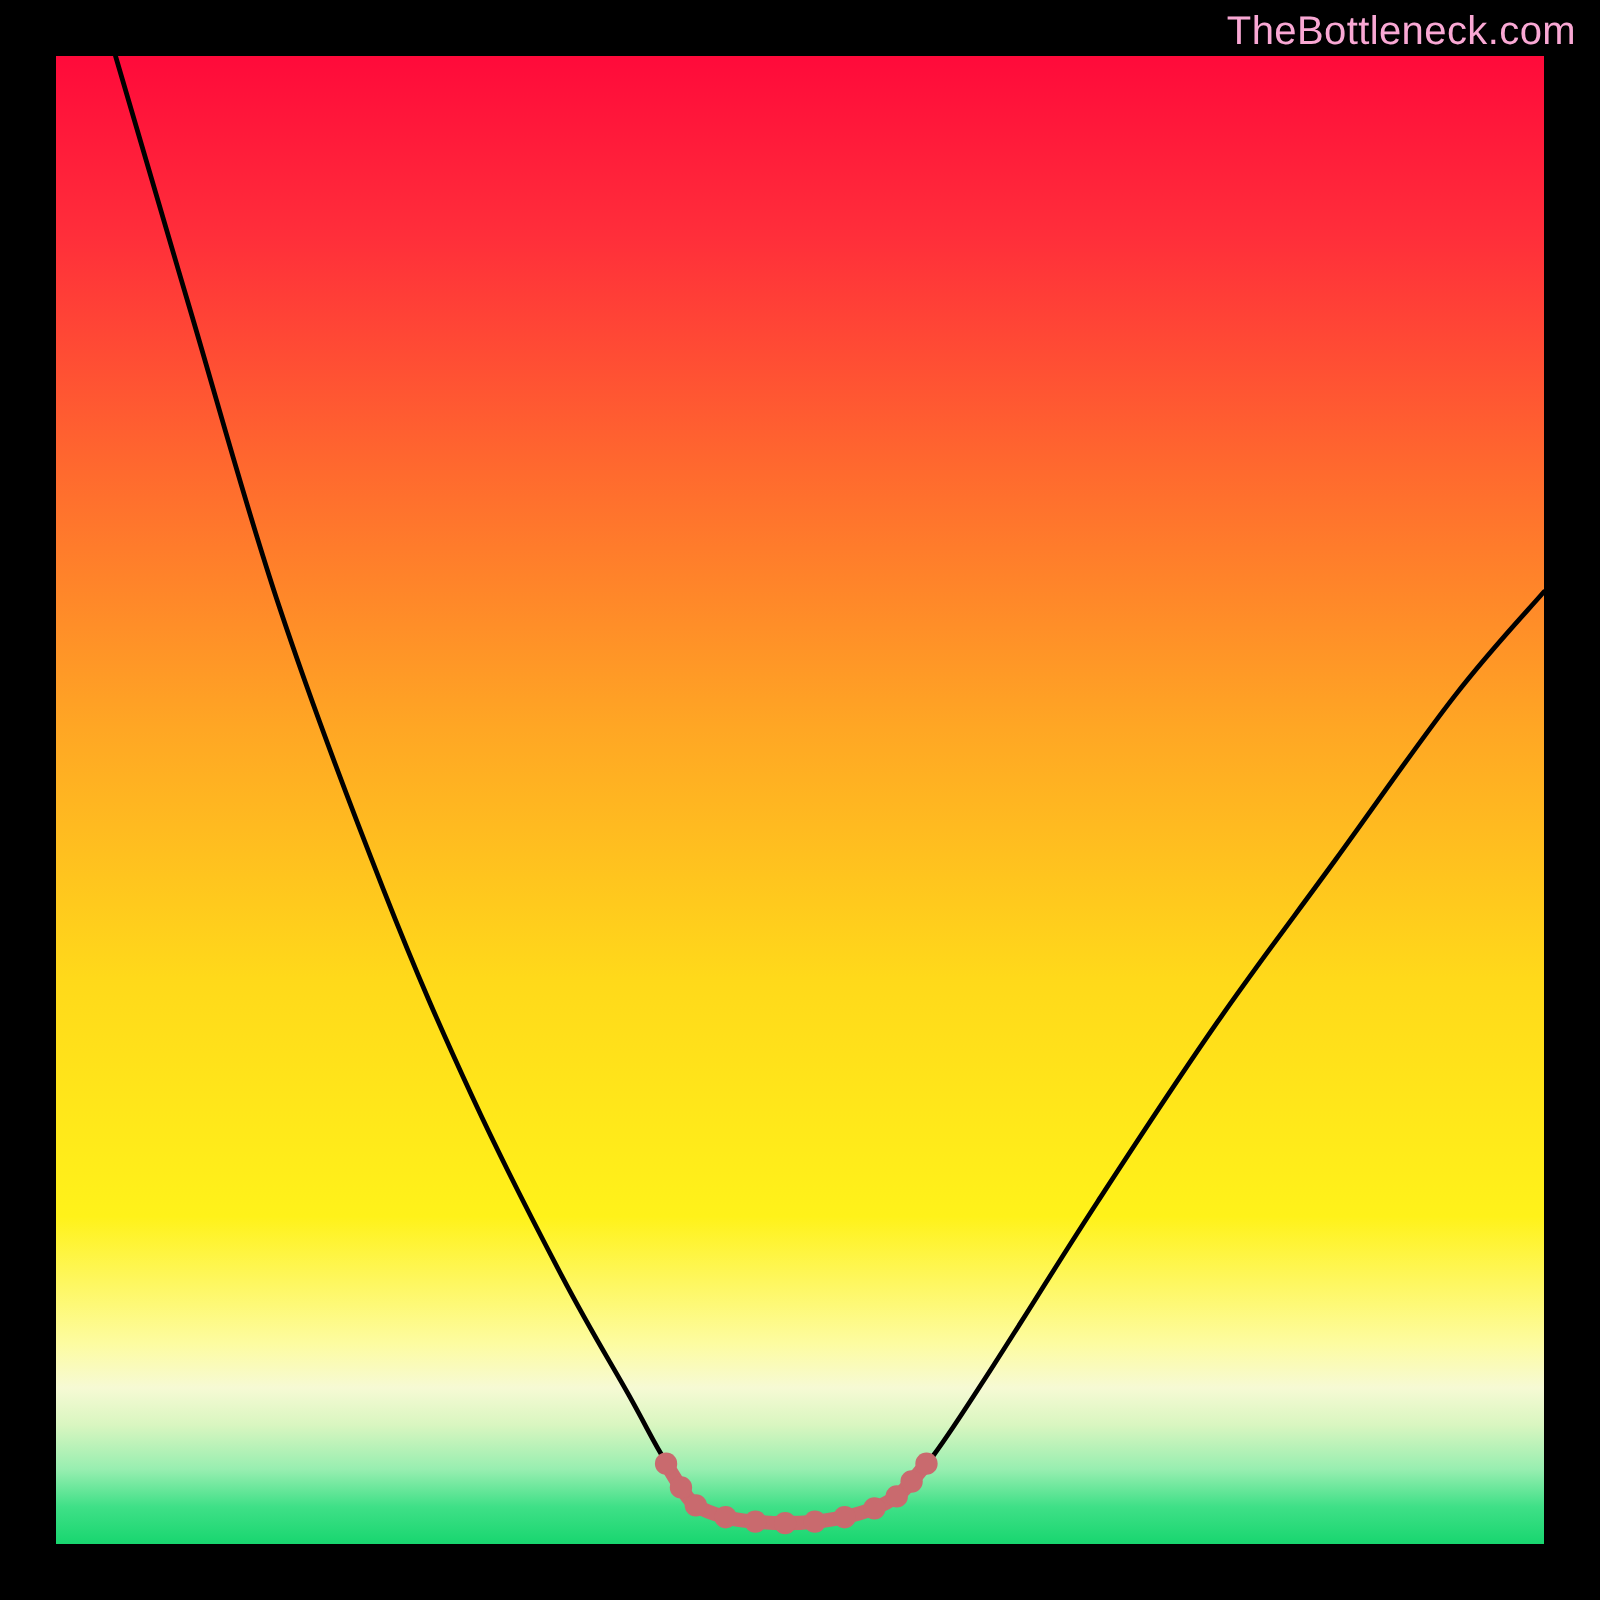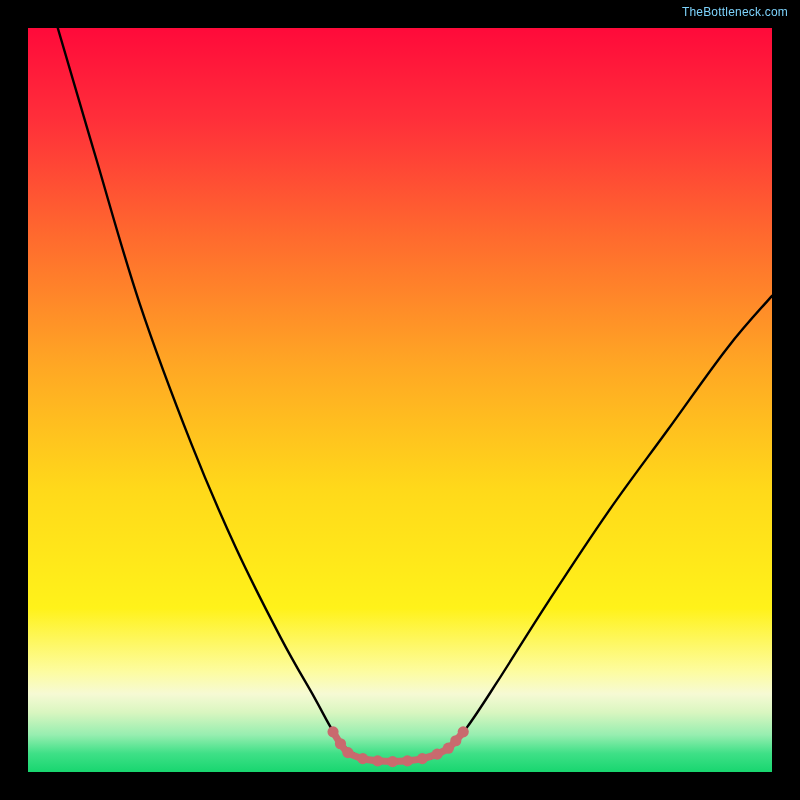--- a/index.html
+++ b/index.html
@@ -32,22 +32,22 @@
     position: absolute;
     inset: 0;
     width: 100%;
     height: 100%;
   }
   .watermark {
     position: absolute;
     top: 5px;
     right: 12px;
     font-family: Arial, Helvetica, sans-serif;
-    font-size: 12px;
-    color: #7dd3fc;
+    font-size: 20px;
+    color: #f9a8d4;
     font-weight: 500;
     letter-spacing: 0.2px;
     user-select: none;
     text-align: center;
   }
 </style>
 </head>
 <body>
 
 <div class="chart-wrap">

